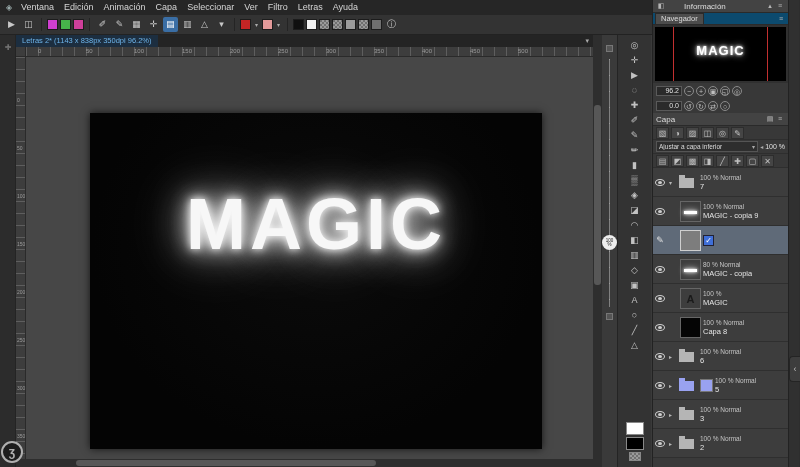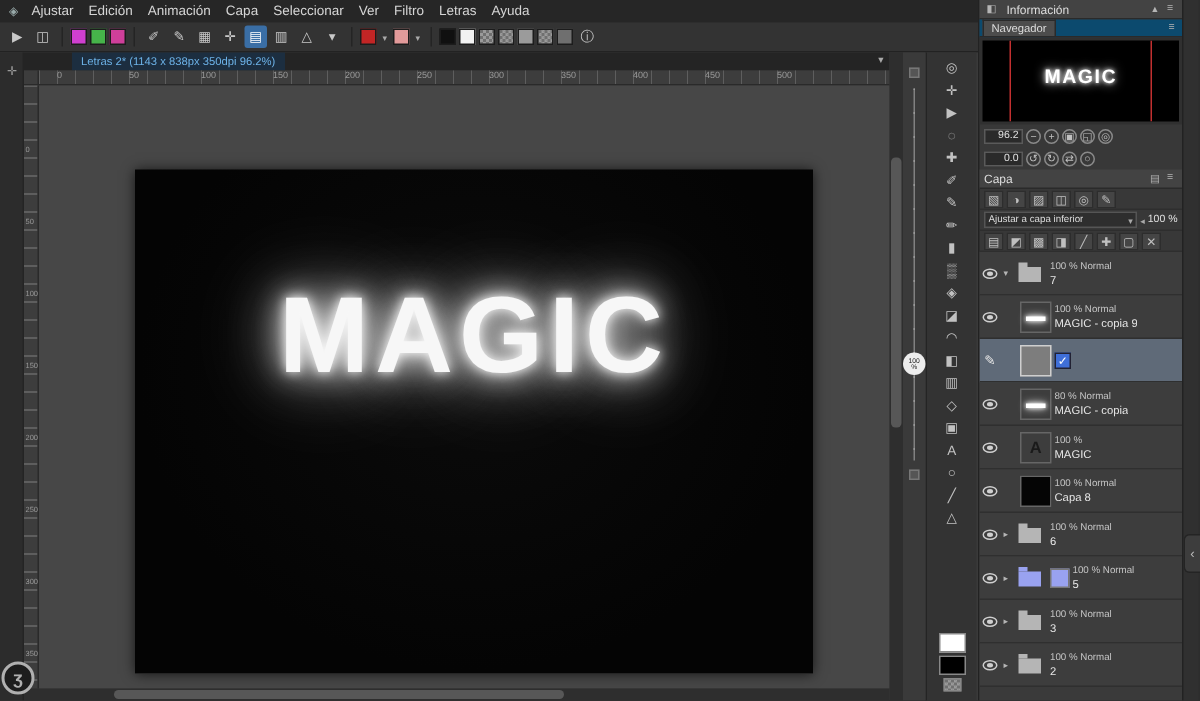--- a/index.html
+++ b/index.html
@@ -26,21 +26,21 @@
 
   .content { flex:1; display:flex; background:#3a3a3a; position:relative; }
   .leftstrip { width:16px; background:#2c2c2c; position:relative; border-right:1px solid #242424; }
   .strip-icon { position:absolute; top:8px; left:2px; width:12px; text-align:center; font-size:8px; color:#9a9a9a; }
   .logo { position:absolute; bottom:4px; left:1px; width:22px; height:22px; border:2px solid #b0b0b0;
     border-radius:50%; background:#1d1d1d; z-index:5; text-align:center; line-height:18px;
     font-size:12px; font-weight:bold; color:#b0b0b0; }
 
   .canvas-stack { width:577px; display:flex; flex-direction:column; }
   .tabbar { height:12px; background:#242424; display:flex; align-items:stretch; }
-  .doc-tab { background:#1c2e40; color:#6db3e8; font-size:7.5px; line-height:12px; padding:0 6px; white-space:nowrap;margin-left:32px; }
+  .doc-tab { background:#1c2e40; color:#6db3e8; font-size:7.5px; line-height:12px; padding:0 6px; white-space:nowrap; }
   .tab-caret { margin-left:auto; font-size:7px; color:#aaa; line-height:12px; padding:0 4px; }
   .ruler-row { height:10px; display:flex; }
   .ruler-corner { width:10px; background:#3d3d3d; border-right:1px solid #2a2a2a; border-bottom:1px solid #2a2a2a; }
   .ruler-top { flex:1; position:relative; background:#3d3d3d; border-bottom:1px solid #2a2a2a;
     background-image:repeating-linear-gradient(90deg,#5e5e5e 0 1px,transparent 1px 12px); }
   .rt-label { position:absolute; top:1px; font-size:6px; color:#9a9a9a; }
   .viewport-row { flex:1; display:flex; }
   .ruler-left { width:10px; position:relative; background:#3d3d3d; border-right:1px solid #2a2a2a;
     background-image:repeating-linear-gradient(180deg,#5e5e5e 0 1px,transparent 1px 12px); }
   .rl-label { position:absolute; left:1px; font-size:5px; color:#9a9a9a; }
@@ -67,21 +67,21 @@
 
   .tools-col { width:34px; background:#333; border-left:1px solid #242424; display:flex; flex-direction:column; align-items:center; padding:3px 0 6px; }
   .tool { width:26px; height:15px; line-height:15px; text-align:center; font-size:9px; color:#c2c2c2; }
   .swatch-stack { margin-top:auto; display:flex; flex-direction:column; align-items:center; gap:2px; }
   .sw-main { width:18px; height:13px; background:#fff; border:1px solid #888; }
   .sw-sub { width:18px; height:13px; background:#000; border:1px solid #888; }
   .sw-trans { width:12px; height:9px; border:1px solid #888; background-size:4px 4px; background-position:0 0,2px 2px; }
 
   
   .panels { width:136px; background:#383838; border-left:1px solid #222; display:flex; flex-direction:column; font-size:8px; }
-  .phead { height:13px; background:#434343; border-bottom:1px solid #2a2a2a; display:flex; align-items:center; gap:5px; padding:0 3px; }
+  .phead { height:13px; background:#434343; border-bottom:1px solid #2a2a2a; display:flex; align-items:center; gap:18px; padding:0 3px; }
   .phead .title { font-size:8px; color:#ddd; }
   .hic { width:10px; text-align:center; font-size:7px; color:#b5b5b5; }
   .sp { flex:1; }
   .nav-head { height:12px; background:#0c4a6e; border-bottom:1px solid #2a2a2a; display:flex; align-items:center; padding:0 2px; gap:3px; }
   .nav-tab { background:#4c4c4c; border:1px solid #2a2a2a; border-bottom:none; font-size:7.5px; color:#ddd; padding:0 5px; line-height:10px; }
   .nav-preview { height:58px; padding:2px; background:#303030; }
   .nav-canvas { position:relative; width:100%; height:100%; background:#000; overflow:hidden; }
   .nav-magic { position:absolute; left:0; right:0; top:16px; text-align:center; font-size:13px; font-weight:bold;
     letter-spacing:1px; color:#fff; text-shadow:0 0 3px #fff,0 0 7px #fff; }
   .guide { position:absolute; top:0; bottom:0; width:1px; background:#c23030; }
@@ -132,21 +132,21 @@
 </head>
 <body>
 
 <div class="app">
 
   <div class="main">
 
     <div class="menubar" id="menubar">
       <span class="app-icon">◈</span>
       <span id="menu-items" style="display:flex">
-          <div class="menu-item">Ajustar</div>
+          <div class="menu-item">Ventana</div>
           <div class="menu-item">Edición</div>
           <div class="menu-item">Animación</div>
           <div class="menu-item">Capa</div>
           <div class="menu-item">Seleccionar</div>
           <div class="menu-item">Ver</div>
           <div class="menu-item">Filtro</div>
           <div class="menu-item">Letras</div>
           <div class="menu-item">Ayuda</div>
         </span>
     </div>

